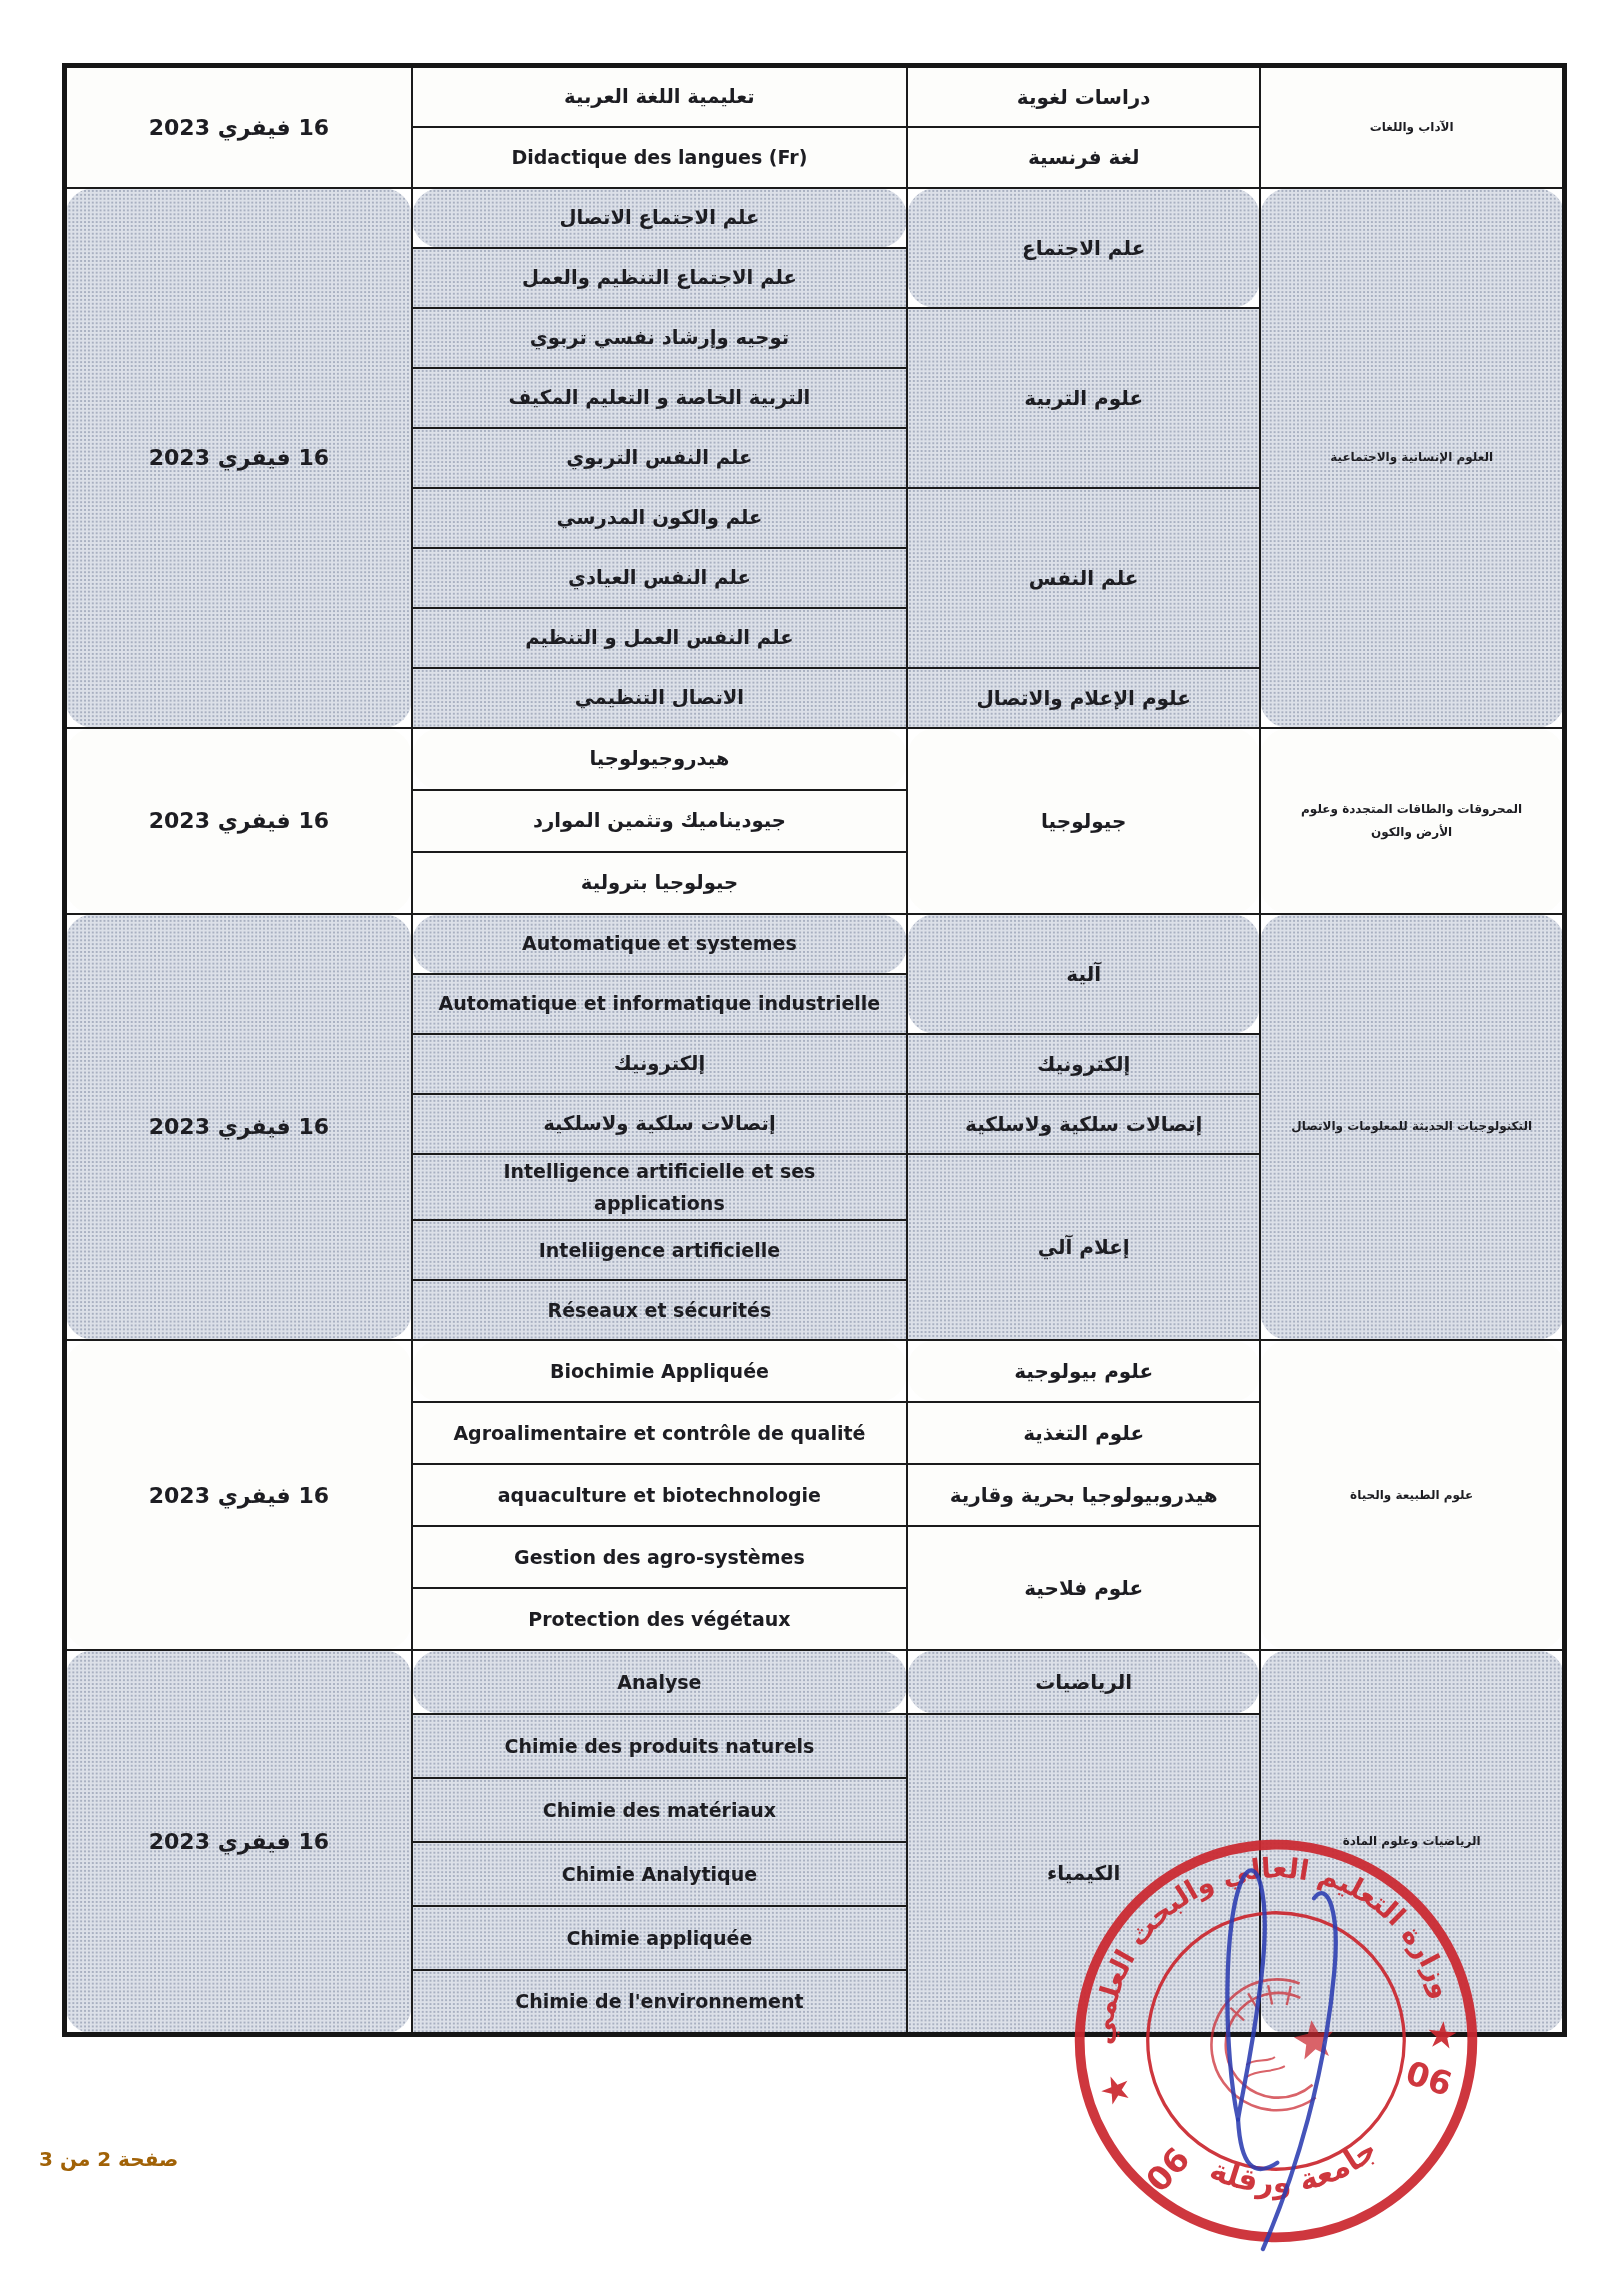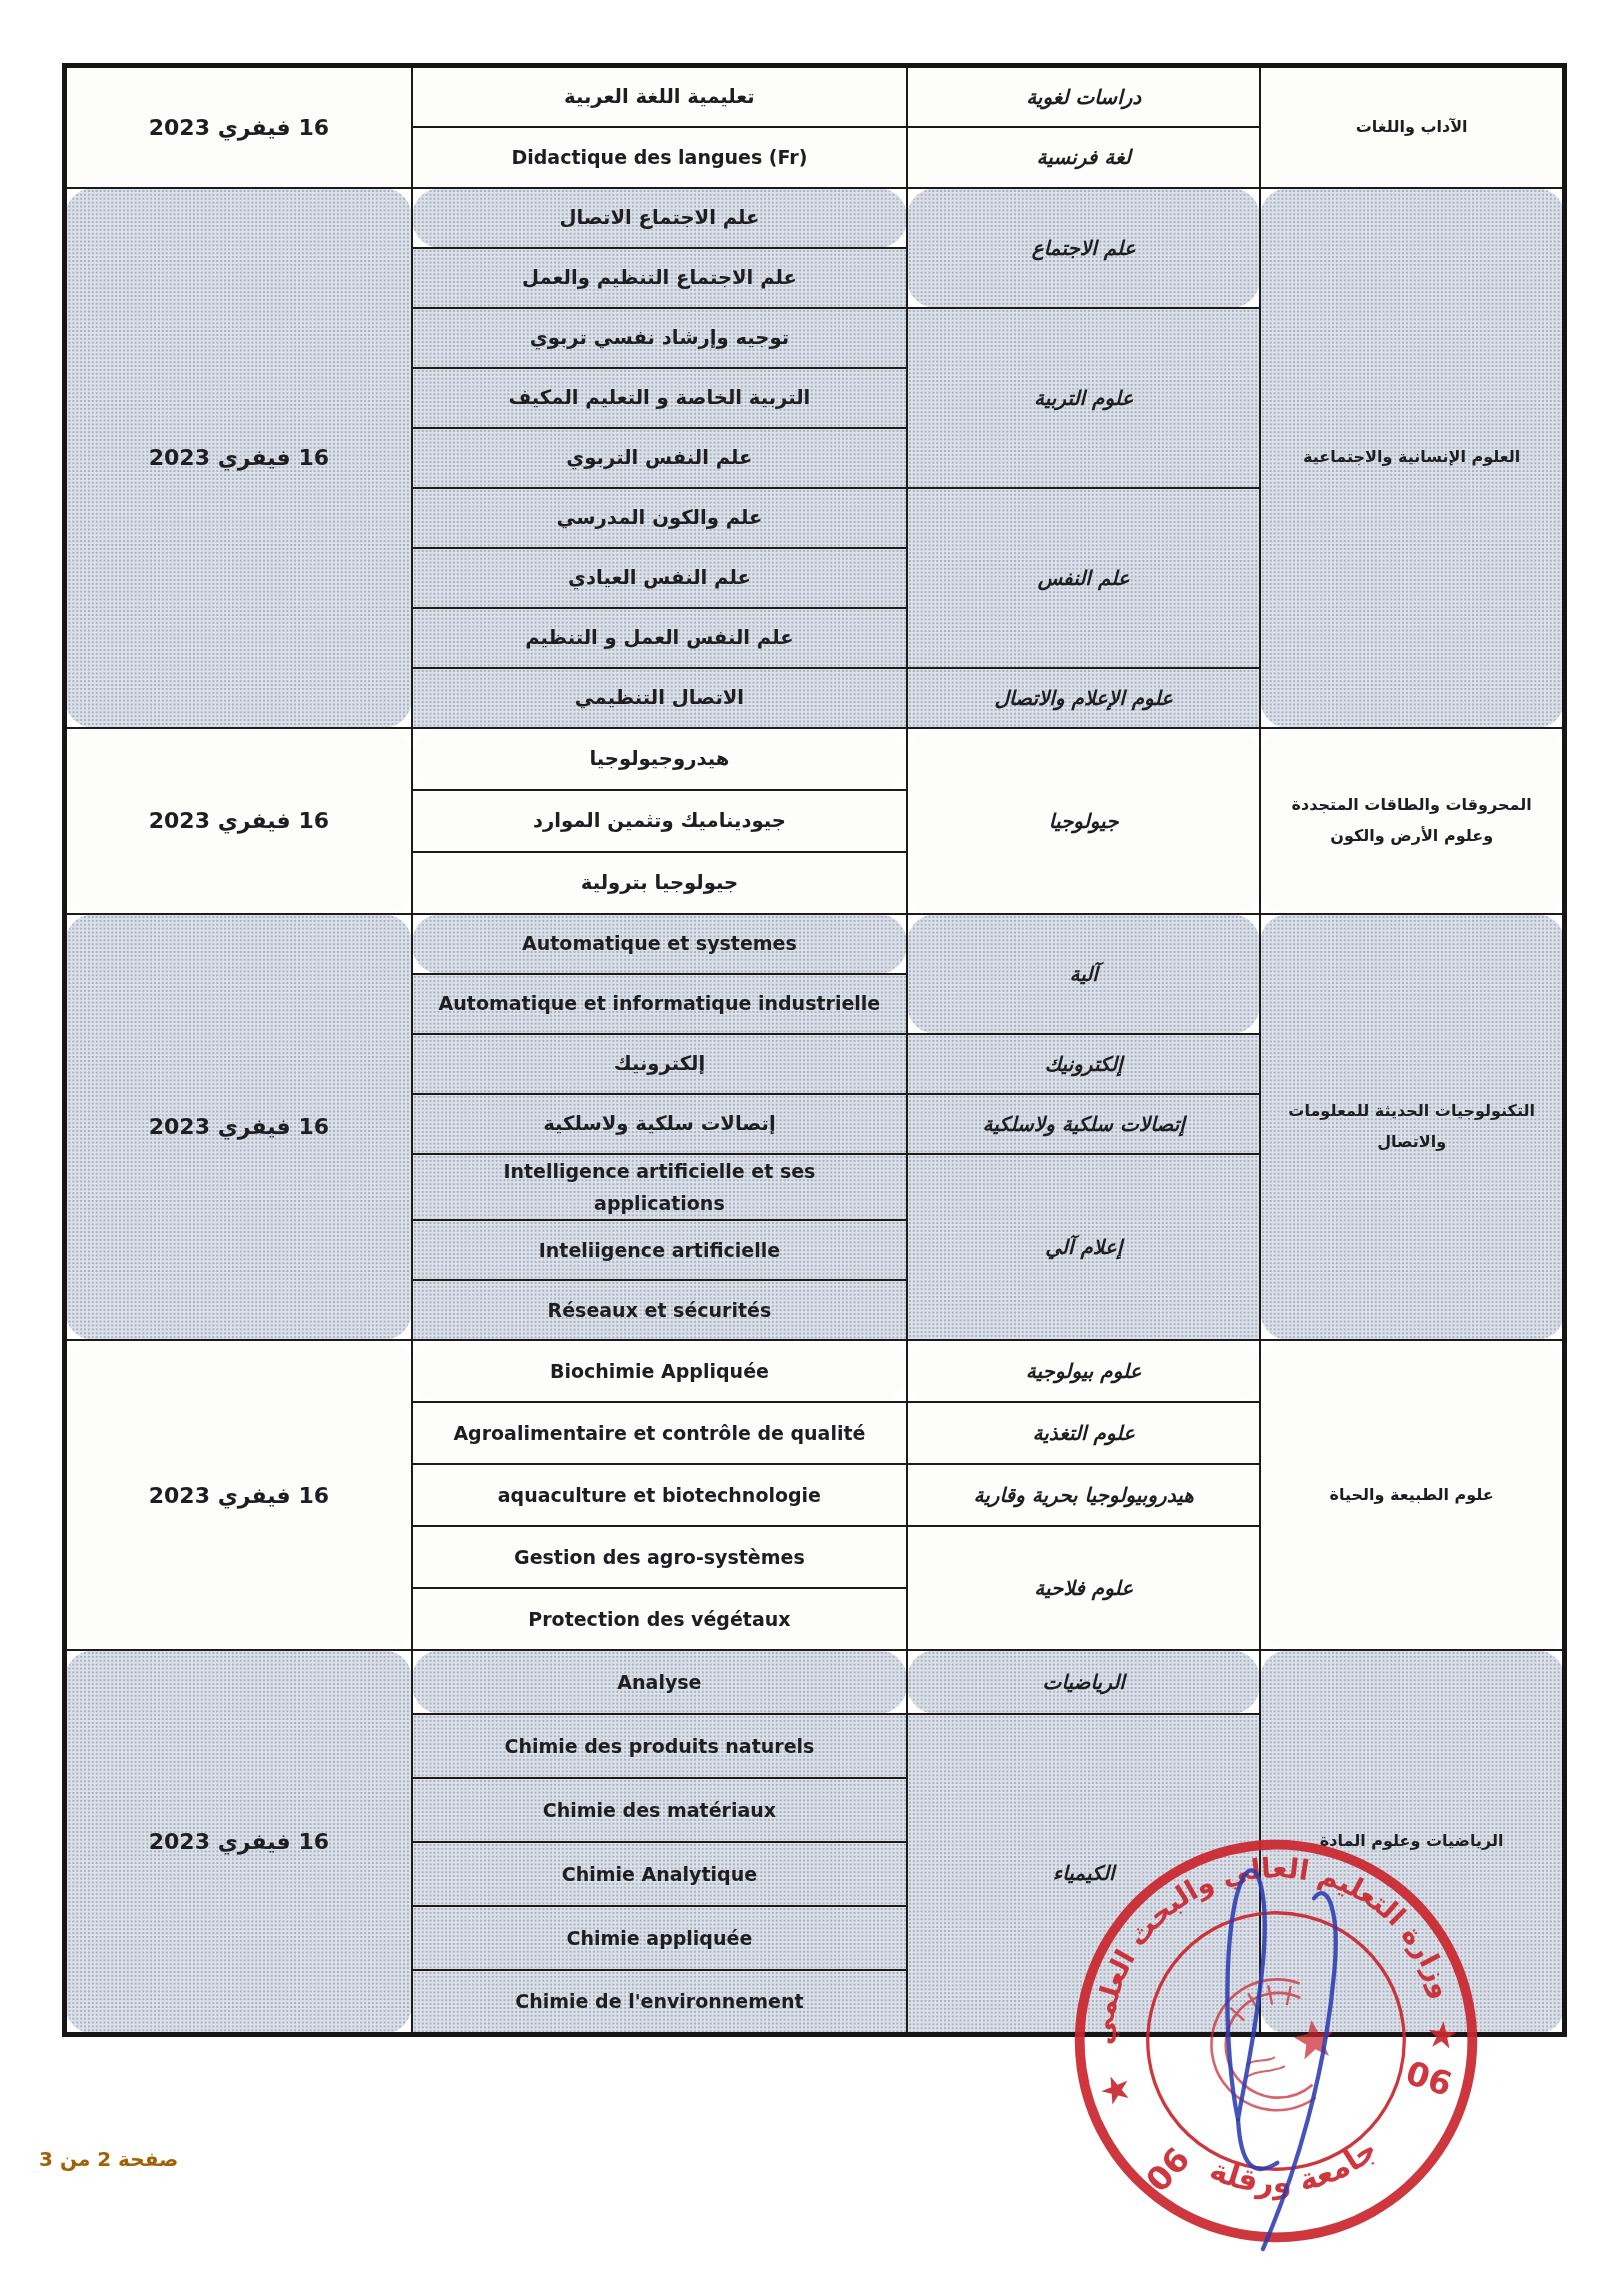--- a/index.html
+++ b/index.html
@@ -19,22 +19,22 @@
   tr.bsep > td { border-top-width:5.9px;border-radius:29px; }
   tr.plain > td { background-color:#fdfdfb; }
   tr.tint > td {
     background-color:#dce0e8;
     background-image: radial-gradient(circle, rgba(106,118,146,0.45) 0.7px, rgba(255,255,255,0) 1.2px);
     background-size:3.9px 3.9px;
   }
   tr.rb0 { height:61px; } tr.rb1 { height:60px; } tr.rb2 { height:62px; }
   tr.rb3 { height:60px; } tr.rb4 { height:62px; } tr.rb5 { height:64px; }
   .date-cell   { font-size:22px; }
-  .domain-cell { font-size:16px; line-height:1.9; padding:0 22px; }
-  .field-cell  { font-size:20px; line-height:1.8; padding:0 7.9px;font-style:italic; }
+  .domain-cell { font-size:12px; line-height:1.9; padding:0 22px; }
+  .field-cell  { font-size:20px; line-height:1.8; padding:0 7.9px; }
   .spec-cell   { font-size:19.6px; line-height:1.7; padding:0 25px; }
   .spec-cell.ltr { direction:ltr; font-size:19px; }
   .page-footer {
     position:absolute; left:39px; top:2147px; direction:rtl;
     font-size:20px; font-weight:bold; color:#a16207;
   }
   .stamp-svg { position:absolute; left:1047px; top:1812px; width:458px; height:458px; pointer-events:none; }
   .stamp-red { fill:none; stroke:#cb2830; }
   .stamp-txt { fill:#cb2830; font-family:"DejaVu Sans", sans-serif; font-weight:bold; }
   .sig { fill:none; stroke:#2b3cb0; stroke-width:6.5; stroke-linecap:round; opacity:0.88; }

